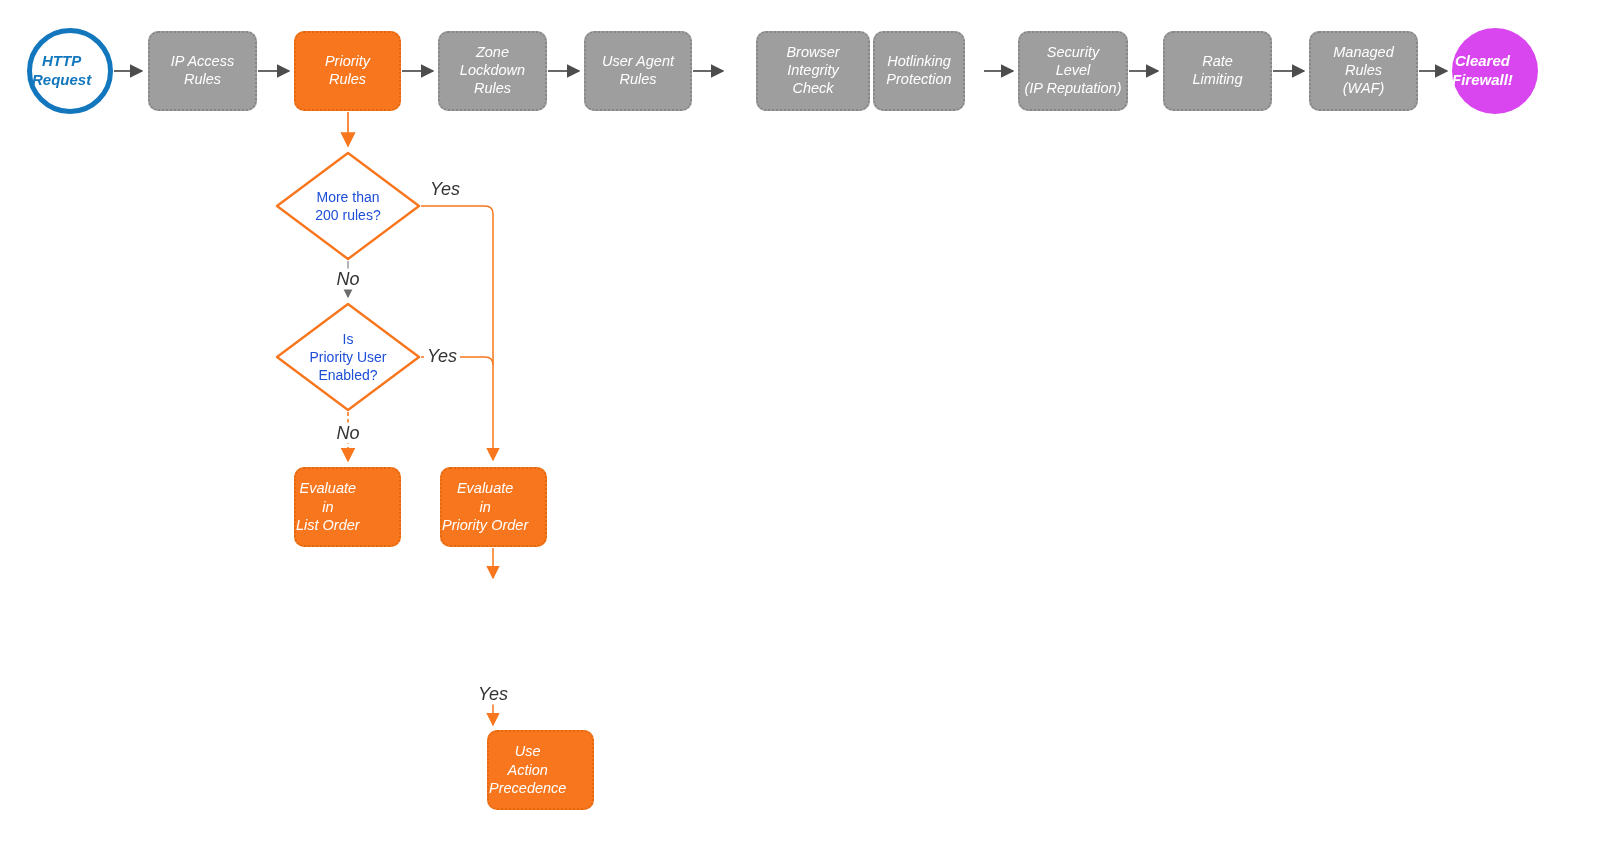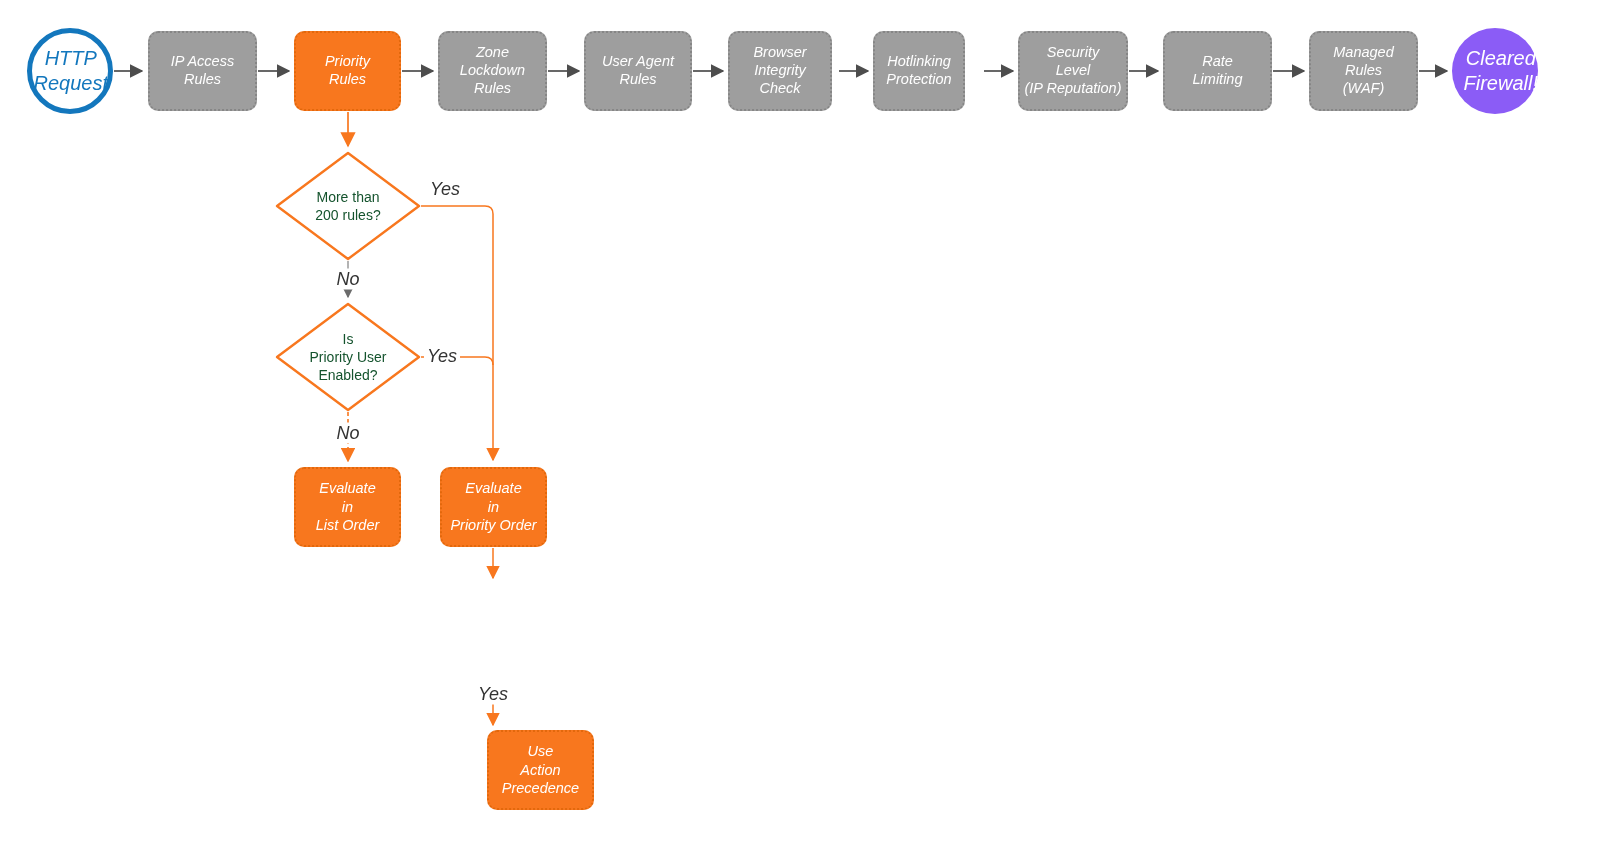--- a/index.html
+++ b/index.html
@@ -17,45 +17,45 @@
     text-align:center; font-style:italic; color:#ffffff;
     font-size:14.5px; line-height:1.22; white-space:pre-line;
   }
   .gray   { background:#9E9E9E; border:2px dotted #868686; }
   .orangebox { background:#F8771E; border:2px dotted #E2680C; }
 
   
   .circle {
     position:absolute; width:86px; height:86px; border-radius:50%;
     box-sizing:border-box; z-index:1;
-    display:flex; align-items:center; justify-content:flex-end;
-    text-align:center; font-weight:normal; font-style:italic;
-    font-size:20px; line-height:1.25; white-space:pre-line;
+    display:flex; align-items:center; justify-content:flex-start;
+    text-align:center; font-weight:bold; font-style:italic;
+    font-size:15px; line-height:1.25; white-space:pre-line;
   }
   .start { left:27px;  top:28px; background:#ffffff; border:5px solid #1377BD; color:#1377BD; }
-  .end   { left:1452px; top:28px; background:#8b5cf6; color:#ffffff; }
+  .end   { left:1452px; top:28px; background:#d946ef; color:#ffffff; }
 
   
   .diamond { position:absolute; z-index:1; }
   .diamond svg { position:absolute; left:0; top:0; width:100%; height:100%; }
   .diamond .dlabel {
     position:absolute; left:50%; top:50%; transform:translate(-50%,-50%);
-    width:85%; text-align:center; color:#14532d; font-size:14px;
+    width:85%; text-align:center; color:#1d4ed8; font-size:14px;
     line-height:1.3; white-space:pre-line;
   }
   .d1 { left:275px; top:151px; width:146px; height:110px; }
   .d2 { left:275px; top:302px; width:146px; height:110px; }
   .d3 { left:427px; top:583px; width:132px; height:100px; }
 
   
   .action {
     position:absolute; height:80px; width:107px;
     border-radius:10px; box-sizing:border-box; z-index:1;
     background:#F8771E; border:2px dotted #E2680C;
-    display:flex; align-items:center; justify-content:center;
+    display:flex; align-items:center; justify-content:flex-start;
     text-align:center; font-style:italic; color:#ffffff;
     font-size:14.5px; line-height:1.3; white-space:pre-line;
   }
   .a-list     { left:294px; top:467px; }
   .a-priority { left:440px; top:467px; }
   .a-action   { left:440px; top:730px;margin-left:47px; }
 
   
   .elabel {
     position:absolute; transform:translate(-50%,-50%); z-index:2;
@@ -124,21 +124,21 @@
   </div>
   <div class="pnode gray" style="left:438px">
     <span>Zone
 Lockdown
 Rules</span>
   </div>
   <div class="pnode gray" style="left:584px;width:108px">
     <span>User Agent
 Rules</span>
   </div>
-  <div class="pnode gray" style="left:728px;width:104px">
+  <div class="pnode gray" style="left:756px;width:114px">
     <span>Browser
 Integrity
 Check</span>
   </div>
   <div class="pnode gray" style="left:873px;width:92px">
     <span>Hotlinking
 Protection</span>
   </div>
   <div class="pnode gray" style="left:1163px">
     <span>Rate

